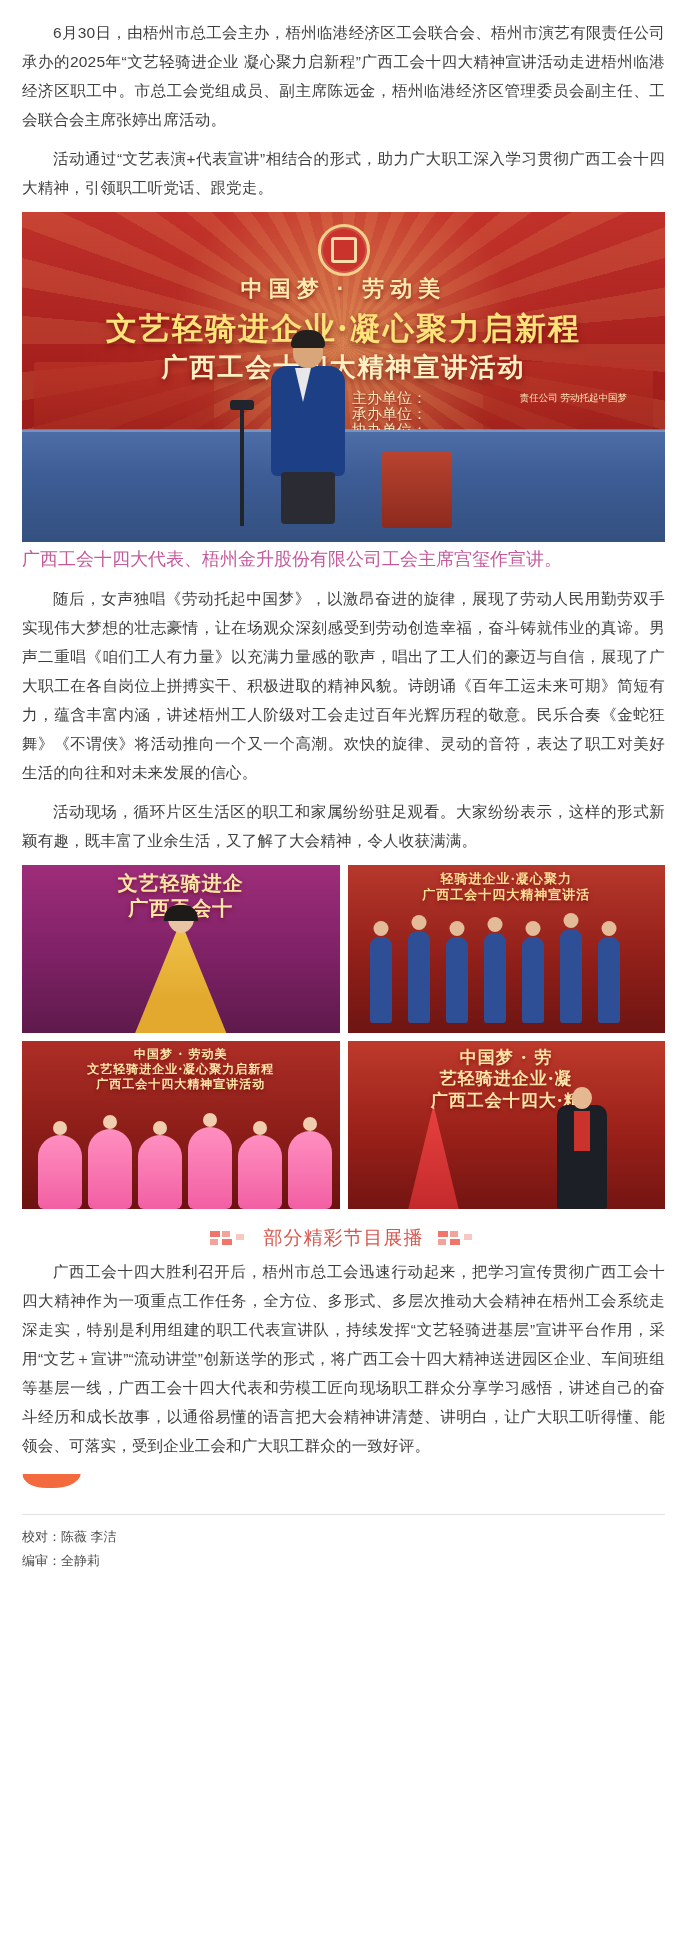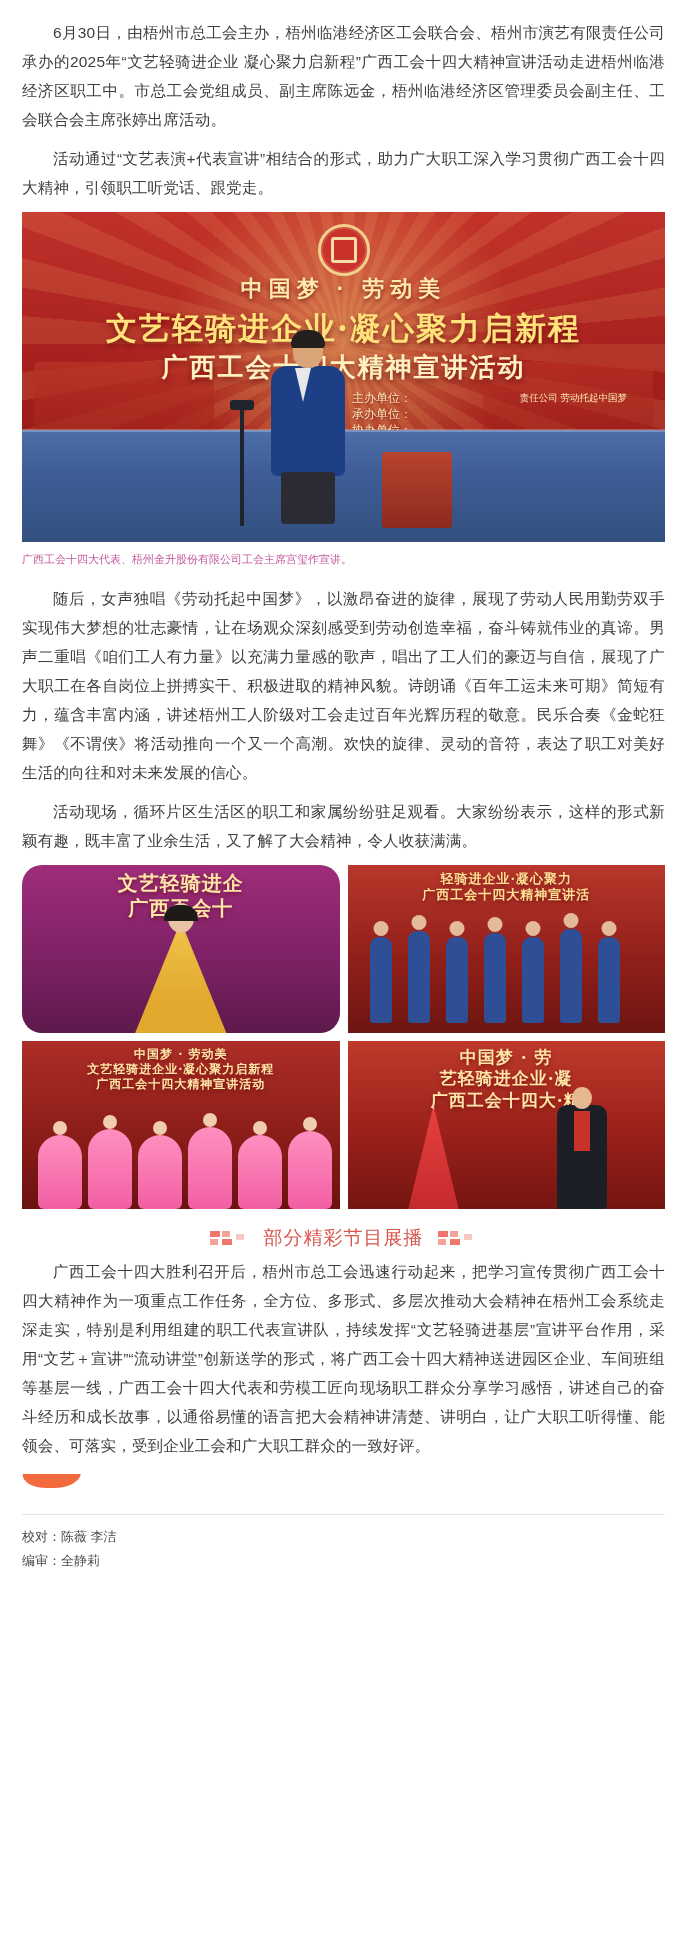--- a/index.html
+++ b/index.html
@@ -107,21 +107,21 @@
     font-weight: bold;
     letter-spacing: 2px;
     text-shadow: 0 3px 6px rgba(80,0,0,0.6);
     font-family: "DejaVu Serif", serif;
   }
   .hero .credits {
     position: absolute;
     top: 178px;
     left: 330px;
     color: #ffe7bb;
-    font-size: 12px;
+    font-size: 15px;
     line-height: 16px;
     text-shadow: 0 1px 2px rgba(80,0,0,0.6);
   }
   .hero .credits span { display:block; }
   .hero .credit-right {
     position: absolute;
     top: 178px;
     right: 38px;
     text-align: left;
     color: #ffe7bb;
@@ -203,21 +203,21 @@
     border-radius: 4px;
   }
   .hero .banner-right {
     position: absolute;
     right: 12px; top: 150px;
     width: 170px; height: 120px;
     background: linear-gradient(180deg, rgba(186,50,38,0.6), rgba(140,25,20,0.5));
     border-radius: 4px;
   }
   .caption {
-    font-size: 11px;
+    font-size: 18px;
     color: #c45a9d;
     line-height: 22px;
     margin: 6px 0 14px 0;
     text-align: left;
   }
   .grid2 {
     display: grid;
     grid-template-columns: 1fr 1fr;
     gap: 8px;
     margin: 8px 0 4px 0;
@@ -230,21 +230,21 @@
   }
   .ph .hdr {
     position: absolute;
     top: 6px; left: 0; right: 0;
     text-align: center;
     font-family: "DejaVu Serif", serif;
     font-weight: bold;
     text-shadow: 0 2px 4px rgba(90,0,0,0.55);
     line-height: 1.25;
   }
-  .ph-a { background: linear-gradient(180deg,#9e2d7a 0%, #7e2165 55%, #5e1a4c 100%); border-radius: 20px; }
+  .ph-a { background: linear-gradient(180deg,#9e2d7a 0%, #7e2165 55%, #5e1a4c 100%); }
   .ph-a .hdr { color: #ffe6a8; font-size: 20px; letter-spacing: 1px; }
   .ph-a .singer {
     position: absolute; left: 50%; bottom: 0; transform: translateX(-50%);
     width: 120px; height: 112px;
     background: linear-gradient(180deg,#f0c44a 0%, #e3a92f 70%);
     clip-path: polygon(50% 0, 88% 100%, 12% 100%);
   }
   .ph-a .singer-head {
     position: absolute; left: 50%; bottom: 100px; transform: translateX(-50%);
     width: 26px; height: 30px; border-radius: 50%;

